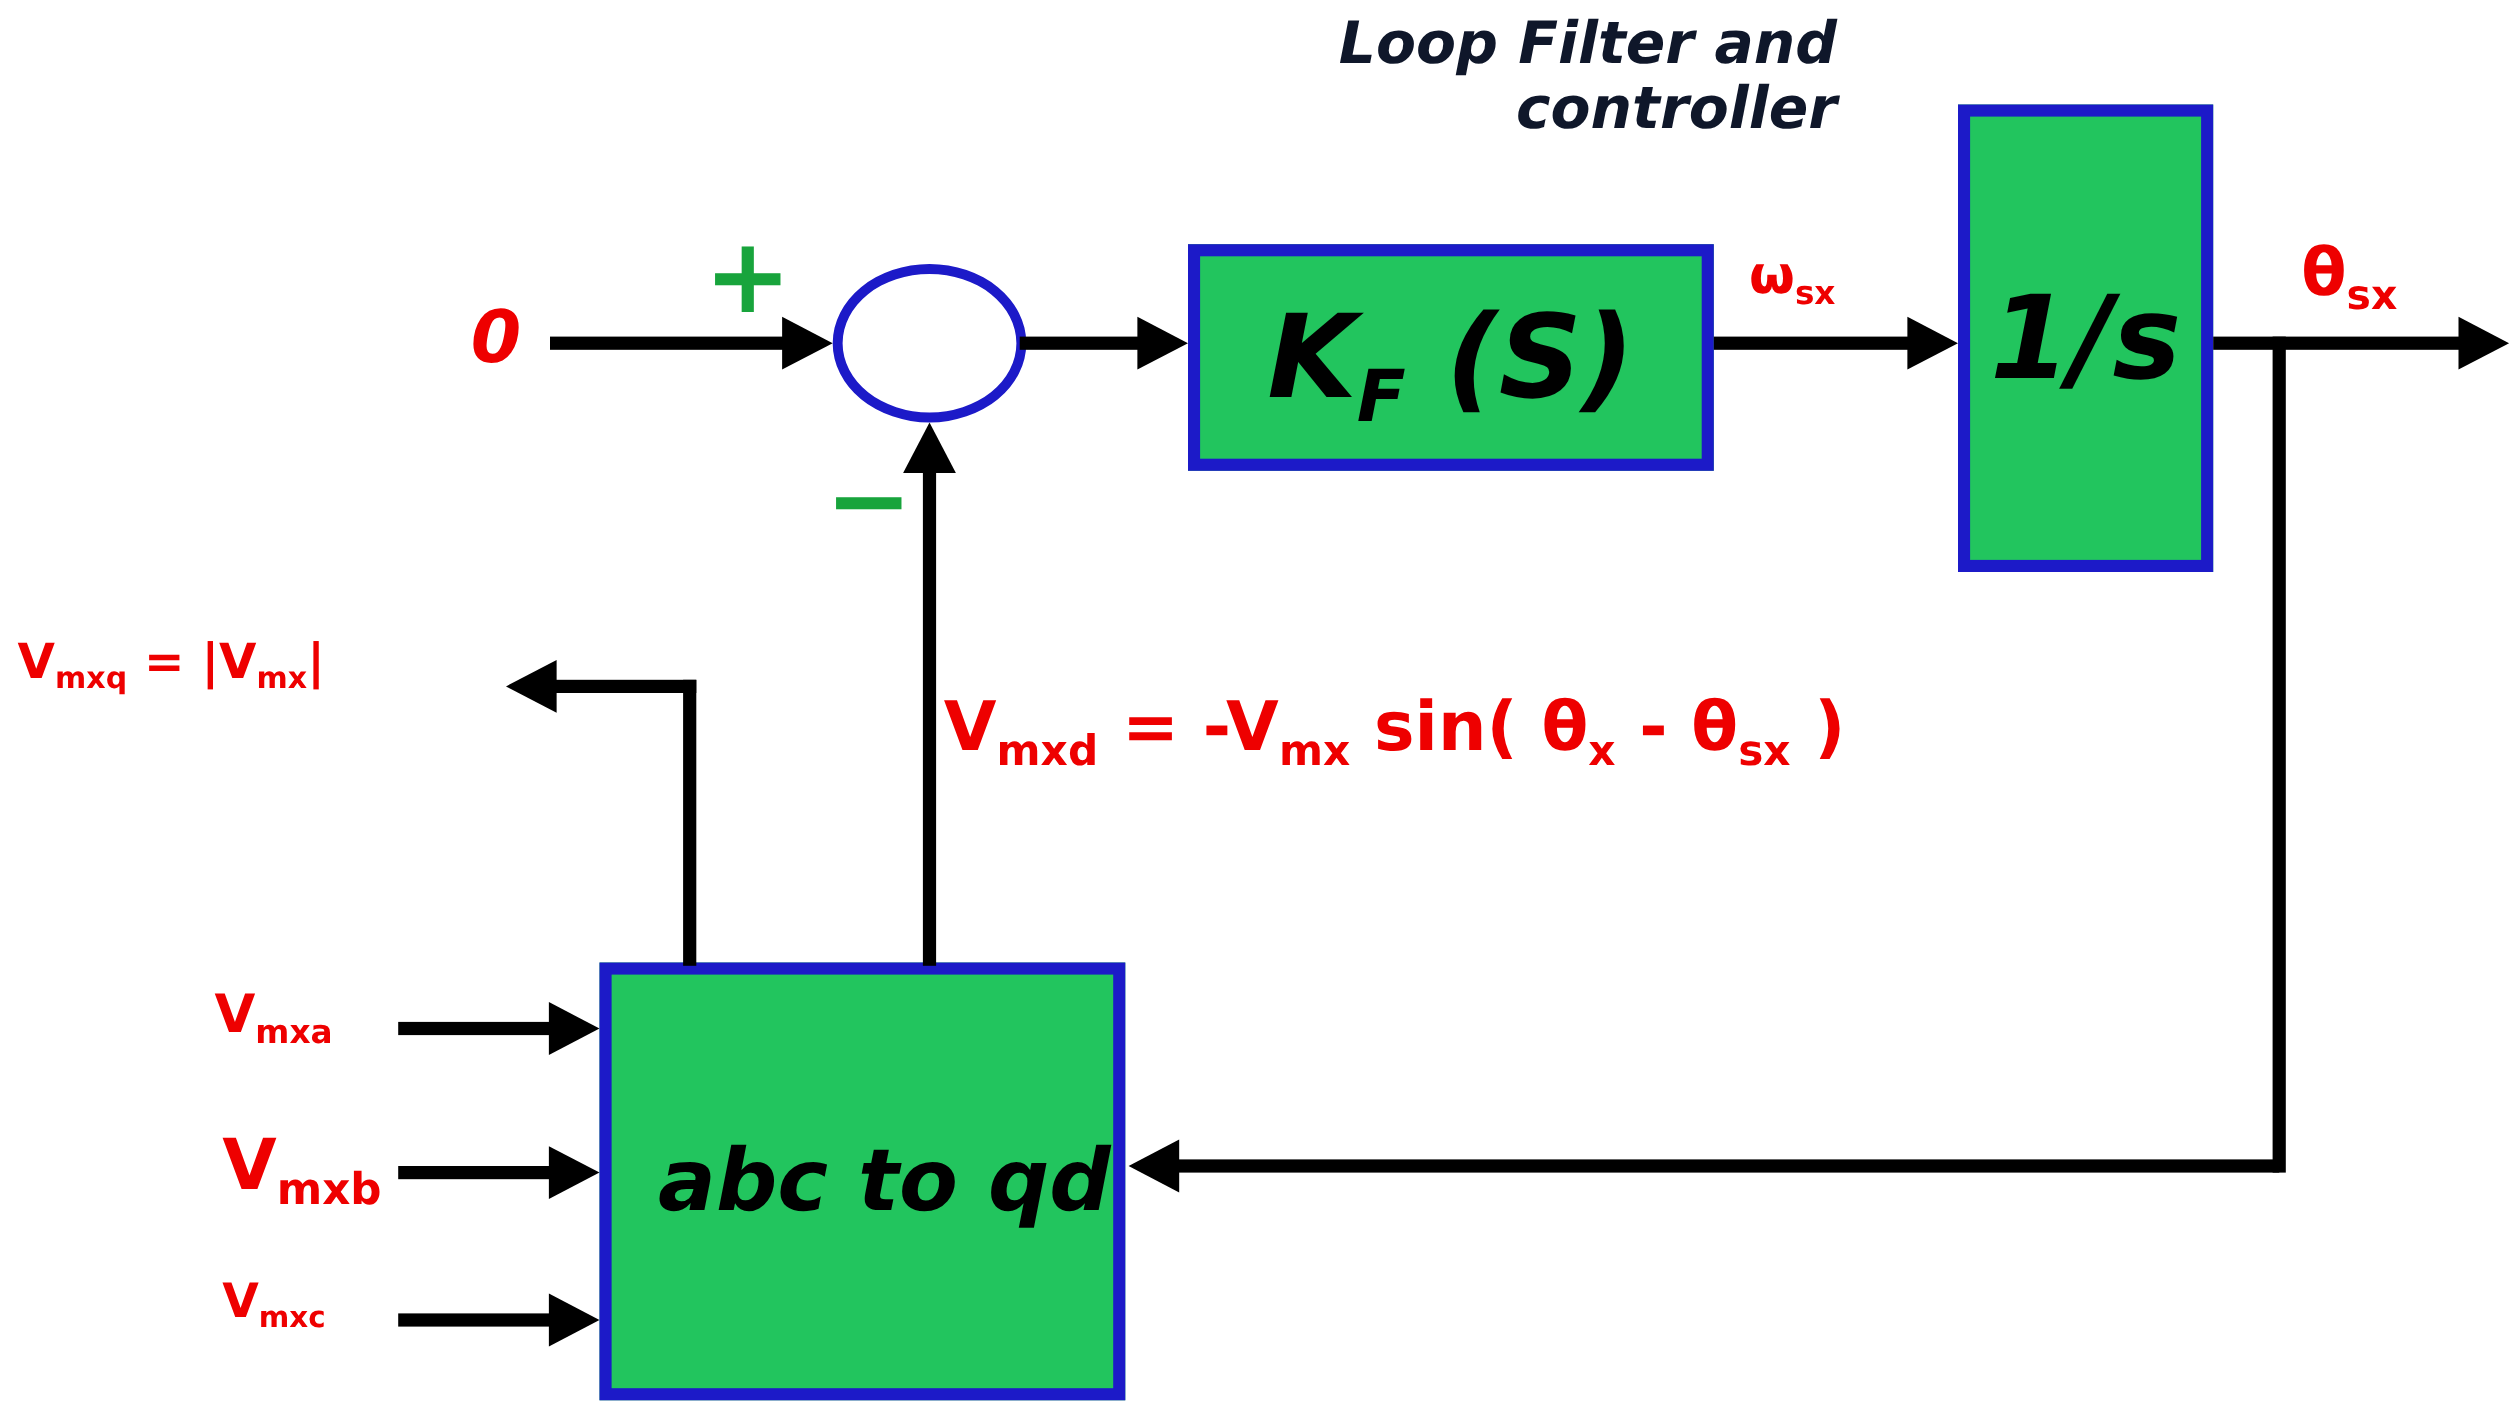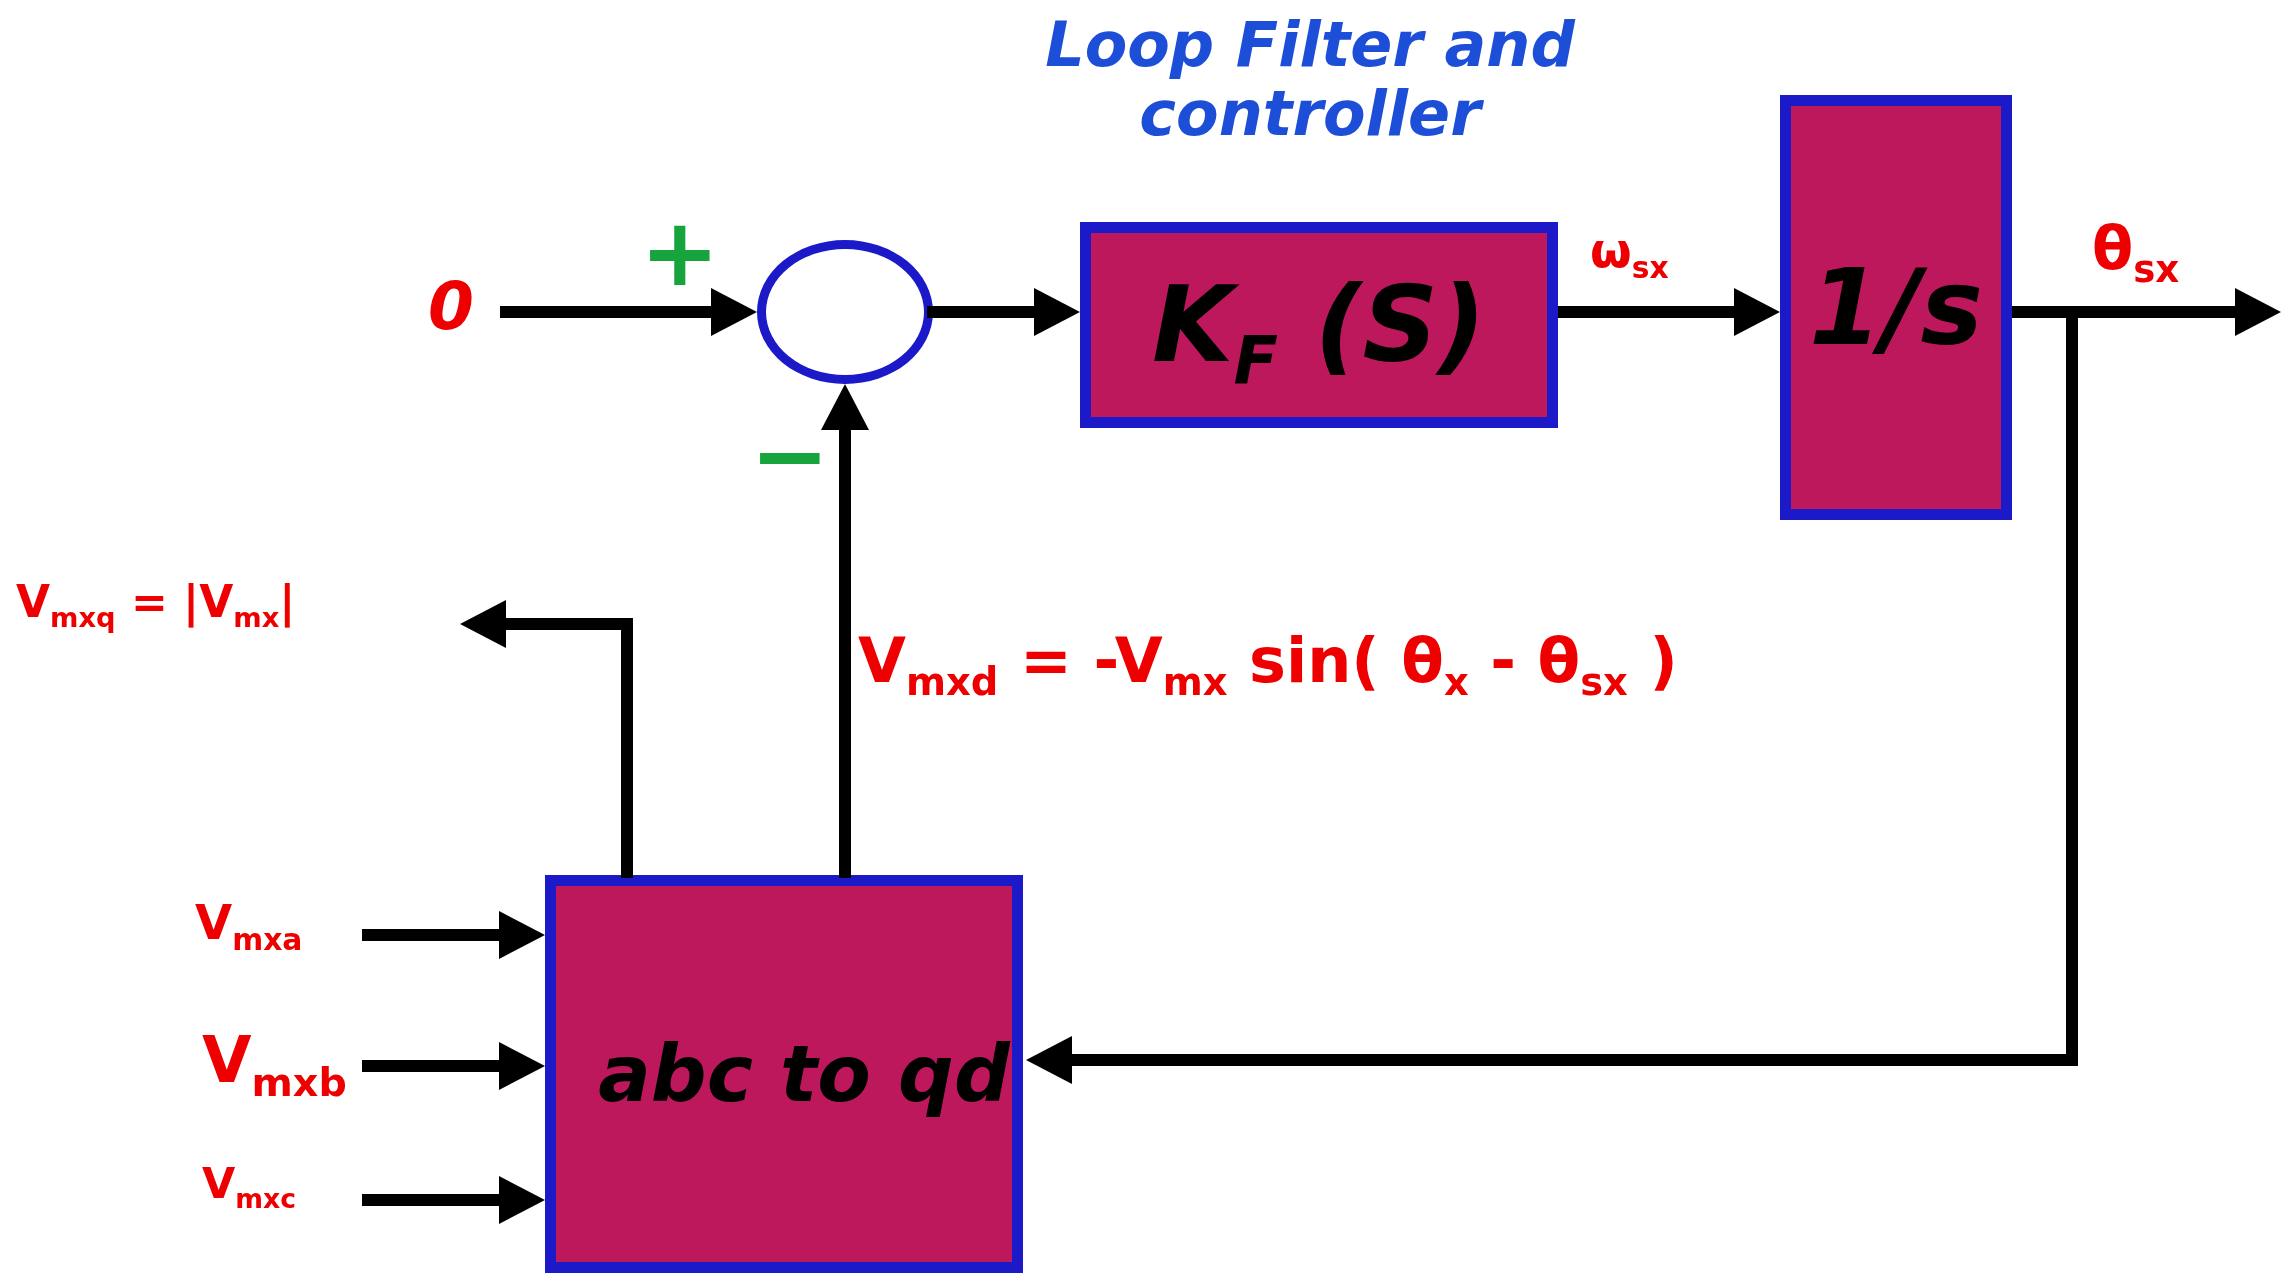--- a/index.html
+++ b/index.html
@@ -22,37 +22,37 @@
     border-left:46px solid var(--black);}
   .arrow-left{position:absolute;width:0;height:0;
     border-top:24px solid transparent;border-bottom:24px solid transparent;
     border-right:46px solid var(--black);}
   .arrow-up{position:absolute;width:0;height:0;
     border-left:24px solid transparent;border-right:24px solid transparent;
     border-bottom:46px solid var(--black);}
   .bluebox{
     position:absolute;box-sizing:border-box;
     border:11px solid var(--blue);
-    background:#be185d;
+    background:#22c55e;
     display:flex;align-items:center;justify-content:center;
   }
   .sumcircle{
     position:absolute;box-sizing:border-box;
     border:9px solid var(--blue);
     border-radius:50%;
     background:#ffffff;
   }
   .lbl{position:absolute;white-space:nowrap;line-height:1;}
   .red{color:var(--red);font-weight:bold;}
   .green{color:var(--green);font-weight:bold;}
   .blocktext{color:#000;font-weight:bold;font-style:italic;white-space:nowrap;}
   .title{
     position:absolute;left:950px;top:10px;width:720px;
-    text-align:center;color:#1d4ed8;
-    font-size:62px;font-weight:bold;font-style:italic;line-height:1.12;
+    text-align:right;color:#0f172a;
+    font-size:53px;font-weight:bold;font-style:italic;line-height:1.12;
   }
   sub{font-size:0.62em;line-height:0;}
 </style>
 </head>
 <body>
 
 <div class="canvas">
 
   <div class="title">
     <div>Loop Filter and</div>

